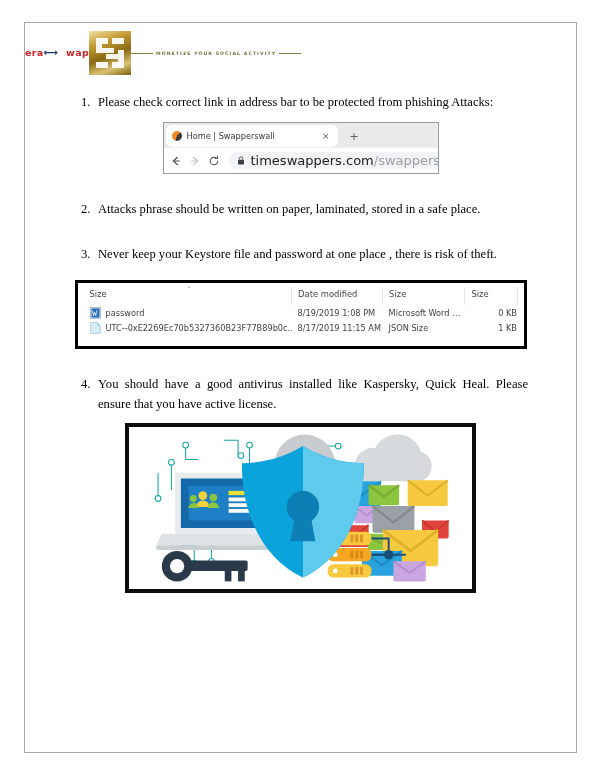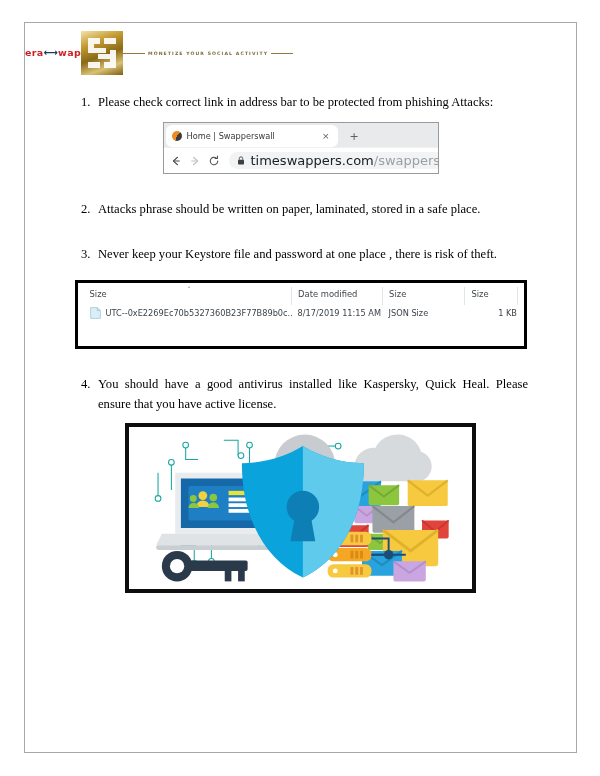--- a/index.html
+++ b/index.html
@@ -32,21 +32,21 @@
     margin-bottom: 1px;
     display: flex; align-items: center; gap: 0px;
   }
   .logo-era .swapglyph {
     display: inline-block;
     color: #1a3a6b;
     font-size: 10px;
     transform: translateY(0px);
     margin: 0 0px;
   }
-  .logo-era .part2 { color: #cf2027; }
+  .logo-era .part2 { color: #cf2027; margin-left: 8px; }
   .logo-mark {
     width: 42px; height: 44px;
     background: linear-gradient(160deg,#f3e3a8 0%,#c49a32 28%,#8a6a17 55%,#d9c173 78%,#7d5f12 100%);
     display: flex; align-items: center; justify-content: center;
     position: relative;
   }
   .logo-mark .inner {
     width: 28px; height: 30px;
     position: relative;
   }
@@ -313,20 +313,35 @@
             <th>Date modified</th>
             <th>Size</th>
             <th class="col-size">Size</th>
           </tr>
         </thead>
         <tbody>
           <tr>
             <td class="c-name">
               <span class="fname-cell">
                 <svg class="ficon" viewBox="0 0 11 12">
+                  <rect x="0.5" y="0.5" width="10" height="11" fill="#ffffff" stroke="#8aa7c4" stroke-width="0.7"></rect>
+                  <rect x="1.4" y="1.4" width="8.2" height="9.2" fill="#2a6fb8"></rect>
+                  <path d="M2.4 3.4 L3.5 8.6 L4.6 5.2 L5.7 8.6 L6.8 3.4" fill="none" stroke="#ffffff" stroke-width="0.8" stroke-linejoin="round"></path>
+                </svg>
+                <span>password</span>
+              </span>
+            </td>
+            <td>8/19/2019 1:08 PM</td>
+            <td>Microsoft Word D...</td>
+            <td class="c-size">0 KB</td>
+          </tr>
+          <tr>
+            <td class="c-name">
+              <span class="fname-cell">
+                <svg class="ficon" viewBox="0 0 11 12">
                   <path d="M0.6 0.6 H7.3 L10.4 3.6 V11.4 H0.6 Z" fill="#d9eef5" stroke="#9ec3d2" stroke-width="0.7"></path>
                   <path d="M7.3 0.6 V3.6 H10.4" fill="#bfe0ec" stroke="#9ec3d2" stroke-width="0.7"></path>
                 </svg>
                 <span>UTC--0xE2269Ec70b5327360B23F77B89b0c...</span>
               </span>
             </td>
             <td>8/17/2019 11:15 AM</td>
             <td>JSON Size</td>
             <td class="c-size">1 KB</td>
           </tr>

